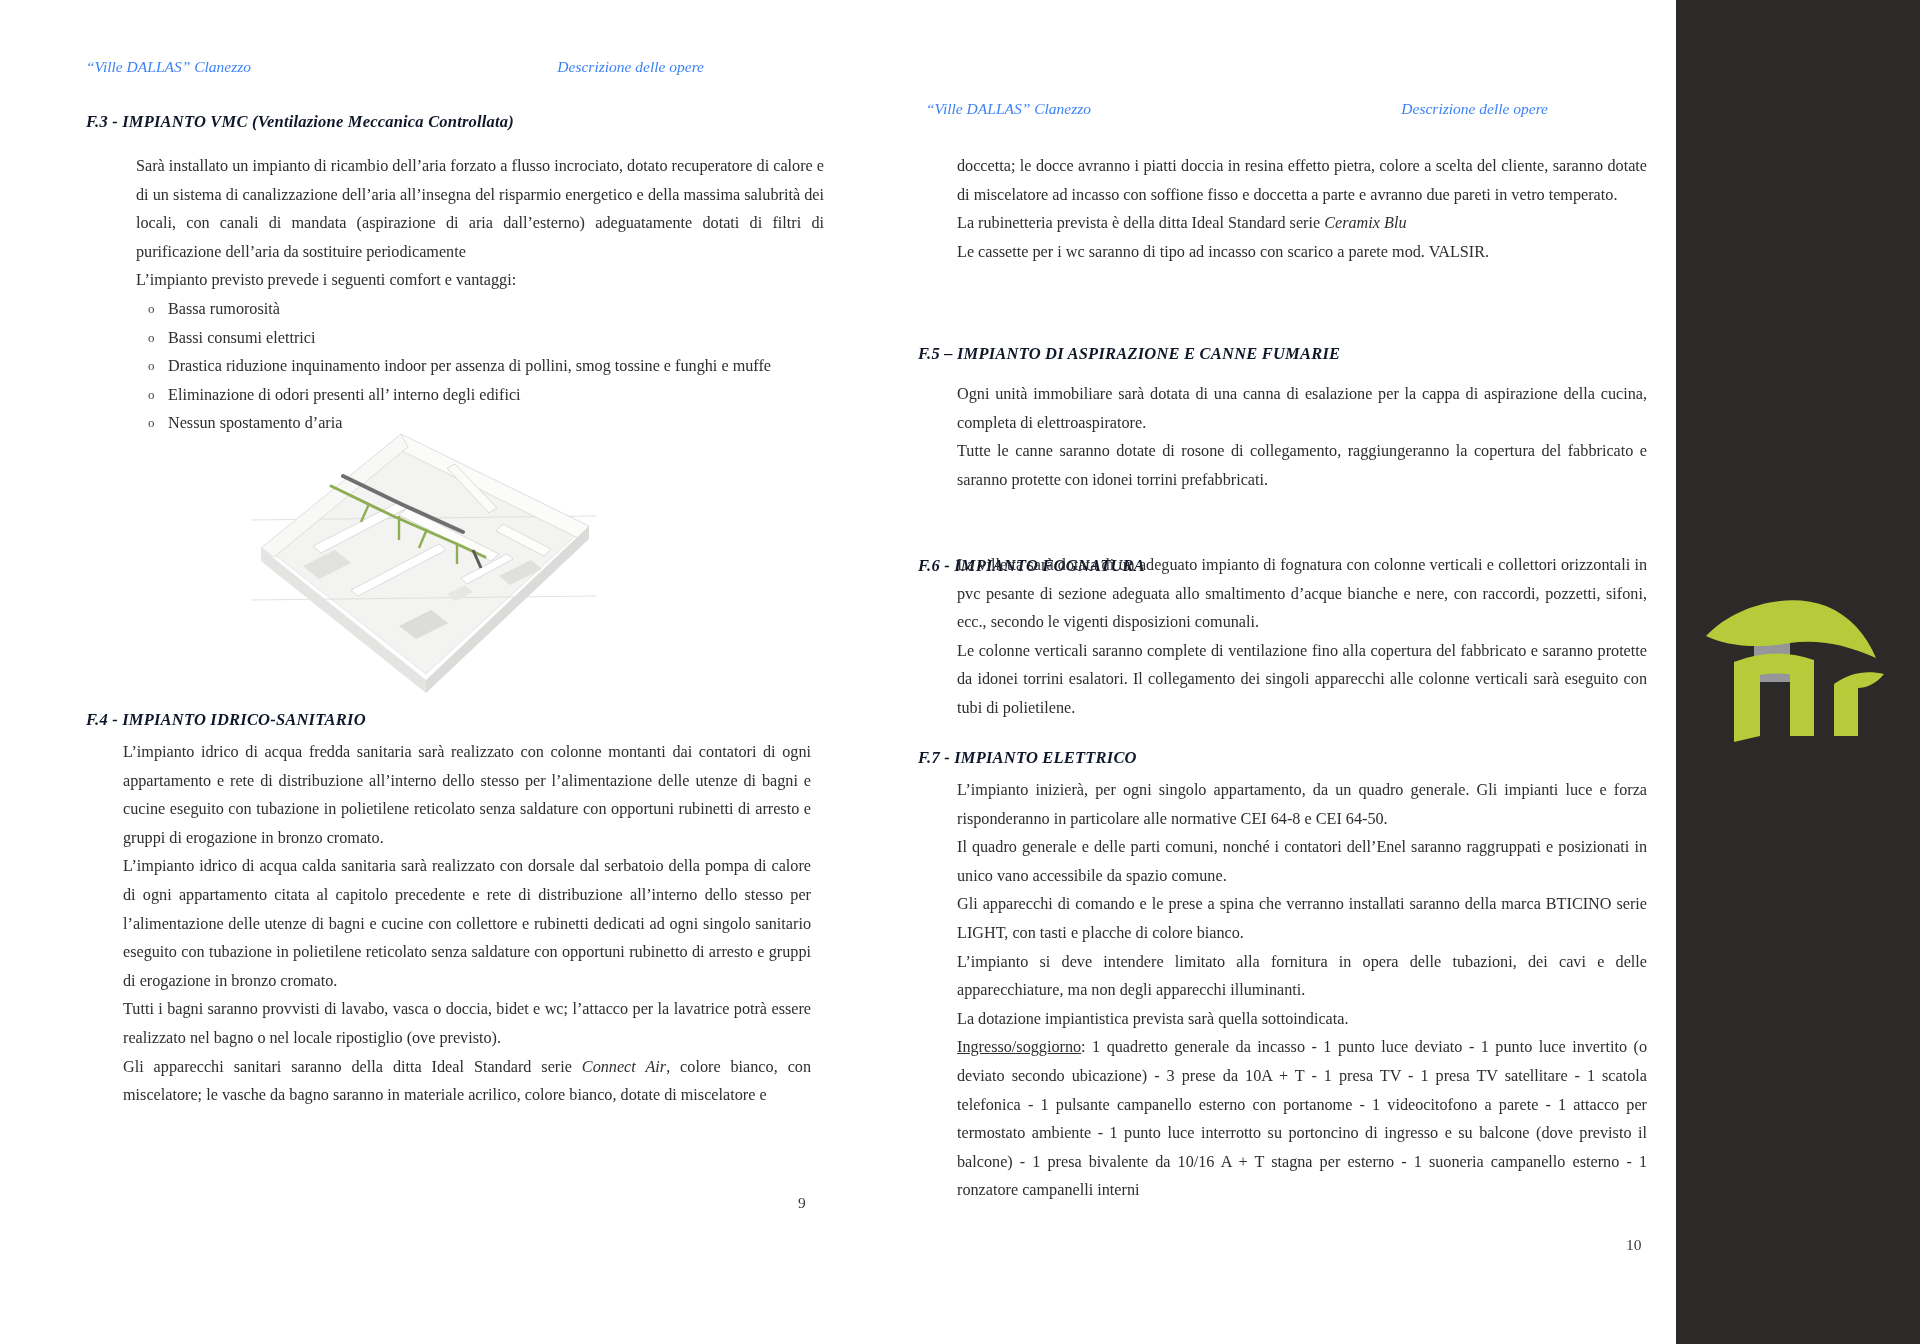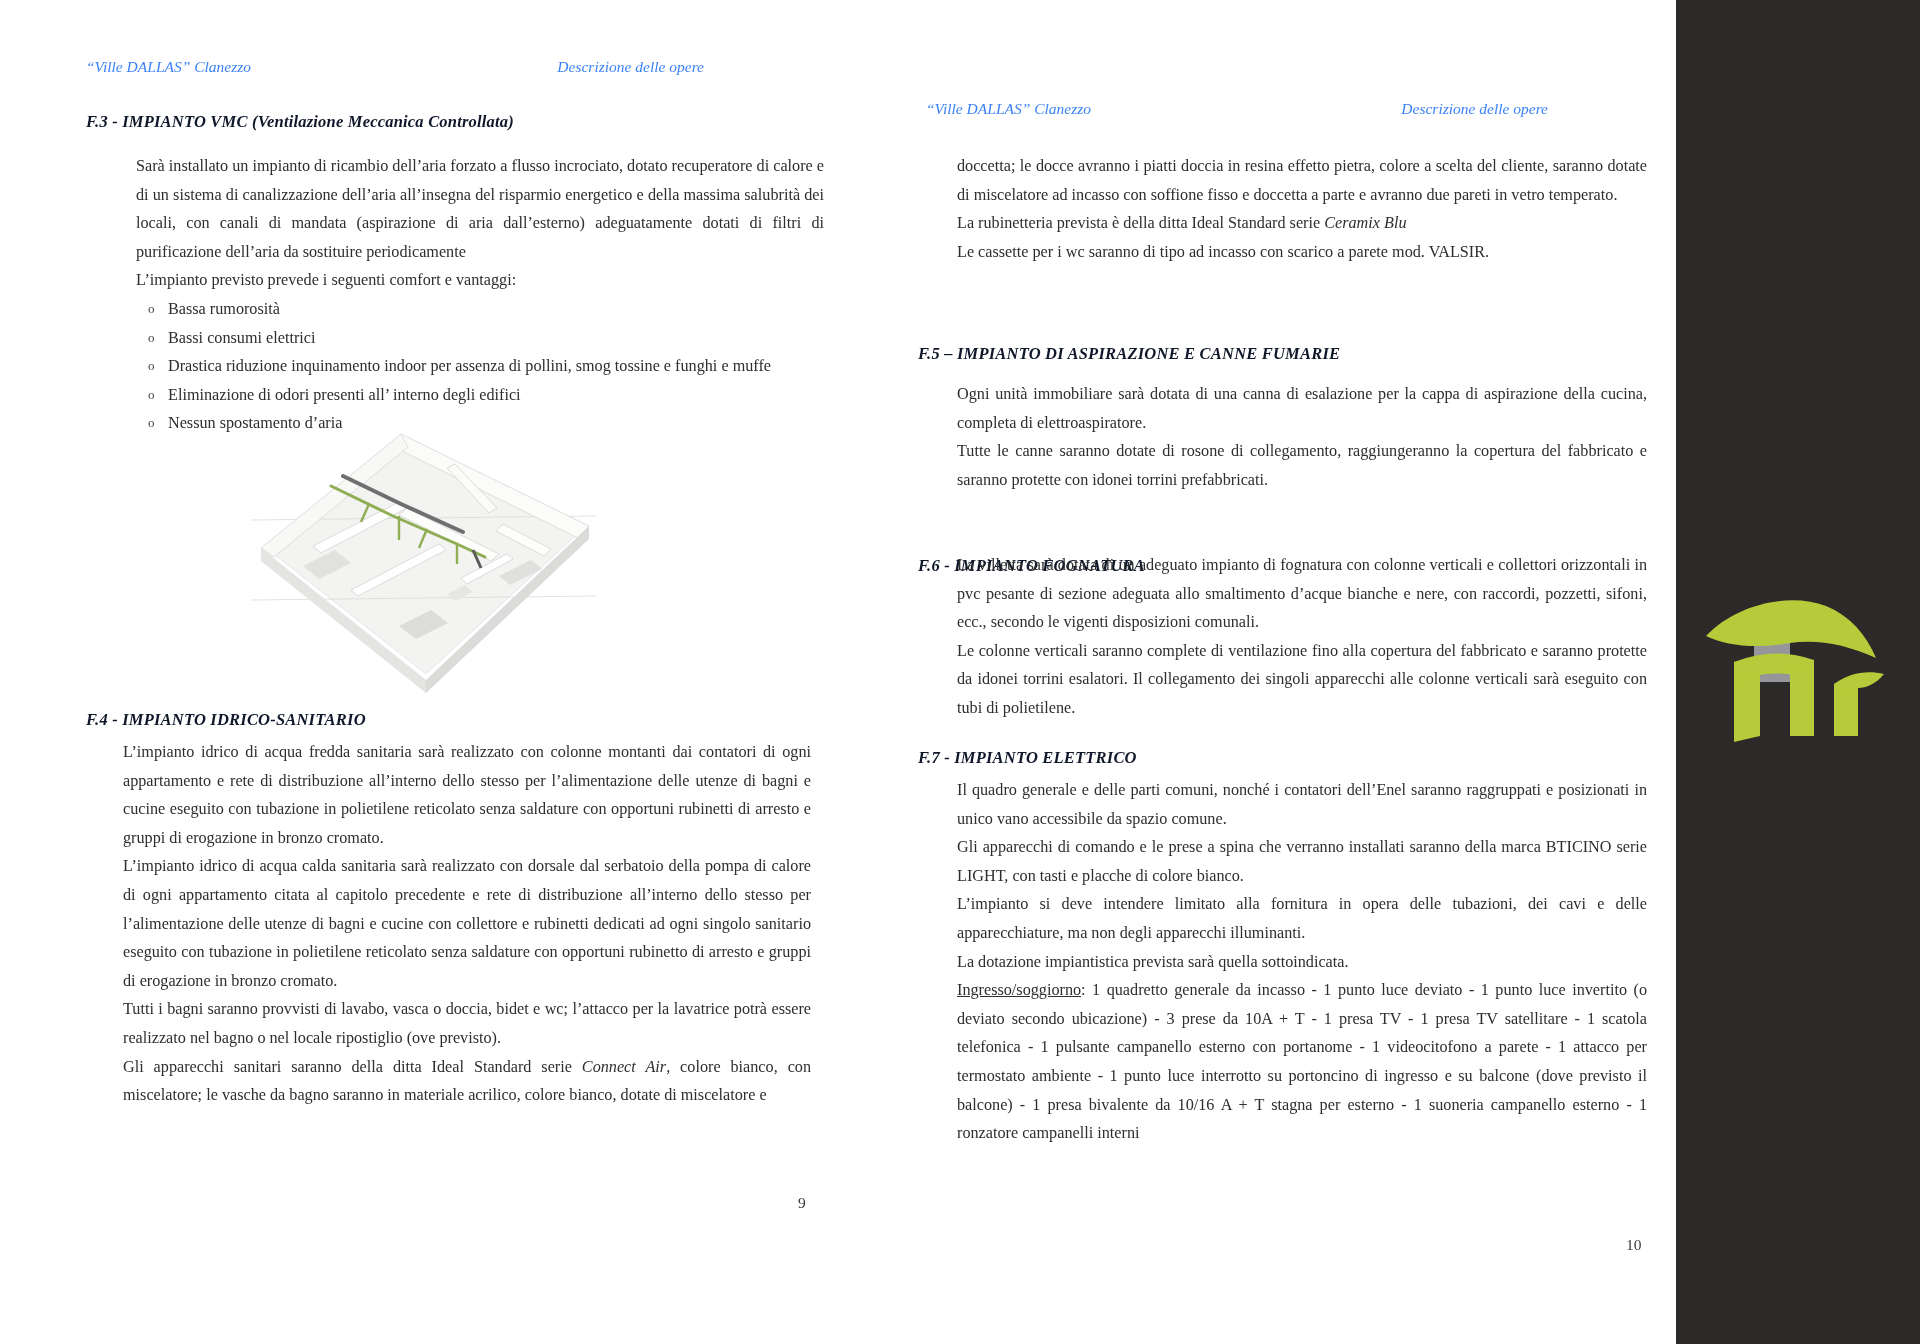--- a/index.html
+++ b/index.html
@@ -148,20 +148,21 @@
   </div>
 
   <h3 class="sec-heading" style="top:523px;margin-top:33px;">F.6 - IMPIANTO FOGNATURA</h3>
   <div class="doc-body" style="top:551px;left:39px;width:690px;">
     <p>La villetta sarà dotata di un adeguato impianto di fognatura con colonne verticali e collettori orizzontali in pvc pesante di sezione adeguata allo smaltimento d’acque bianche e nere, con raccordi, pozzetti, sifoni, ecc., secondo le vigenti disposizioni comunali.</p>
     <p>Le colonne verticali saranno complete di ventilazione fino alla copertura del fabbricato e saranno protette da idonei torrini esalatori. Il collegamento dei singoli apparecchi alle colonne verticali sarà eseguito con tubi di polietilene.</p>
   </div>
 
   <h3 class="sec-heading" style="top:748px;">F.7 - IMPIANTO ELETTRICO</h3>
   <div class="doc-body" style="top:776px;left:39px;width:690px;">
+    <p>L’impianto inizierà, per ogni singolo appartamento, da un quadro generale. Gli impianti luce e forza risponderanno in particolare alle normative CEI 64-8 e CEI 64-50.</p>
     <p>Il quadro generale e delle parti comuni, nonché i contatori dell’Enel saranno raggruppati e posizionati in unico vano accessibile da spazio comune.</p>
     <p>Gli apparecchi di comando e le prese a spina che verranno installati saranno della marca BTICINO serie LIGHT, con tasti e placche di colore bianco.</p>
     <p>L’impianto si deve intendere limitato alla fornitura in opera delle tubazioni, dei cavi e delle apparecchiature, ma non degli apparecchi illuminanti.</p>
     <p>La dotazione impiantistica prevista sarà quella sottoindicata.</p>
     <p><span class="undl">Ingresso/soggiorno</span><span>: 1 quadretto generale da incasso - 1 punto luce deviato - 1 punto luce invertito (o deviato secondo ubicazione) - 3 prese da 10A + T - 1 presa TV - 1 presa TV satellitare - 1 scatola telefonica - 1 pulsante campanello esterno con portanome - 1 videocitofono a parete - 1 attacco per termostato ambiente - 1 punto luce interrotto su portoncino di ingresso e su balcone (dove previsto il balcone) - 1 presa bivalente da 10/16 A + T stagna per esterno - 1 suoneria campanello esterno - 1 ronzatore campanelli interni</span></p>
   </div>
 
   <div class="pg-number" style="top:1236px;left:708px;">10</div>
 </div>
 

